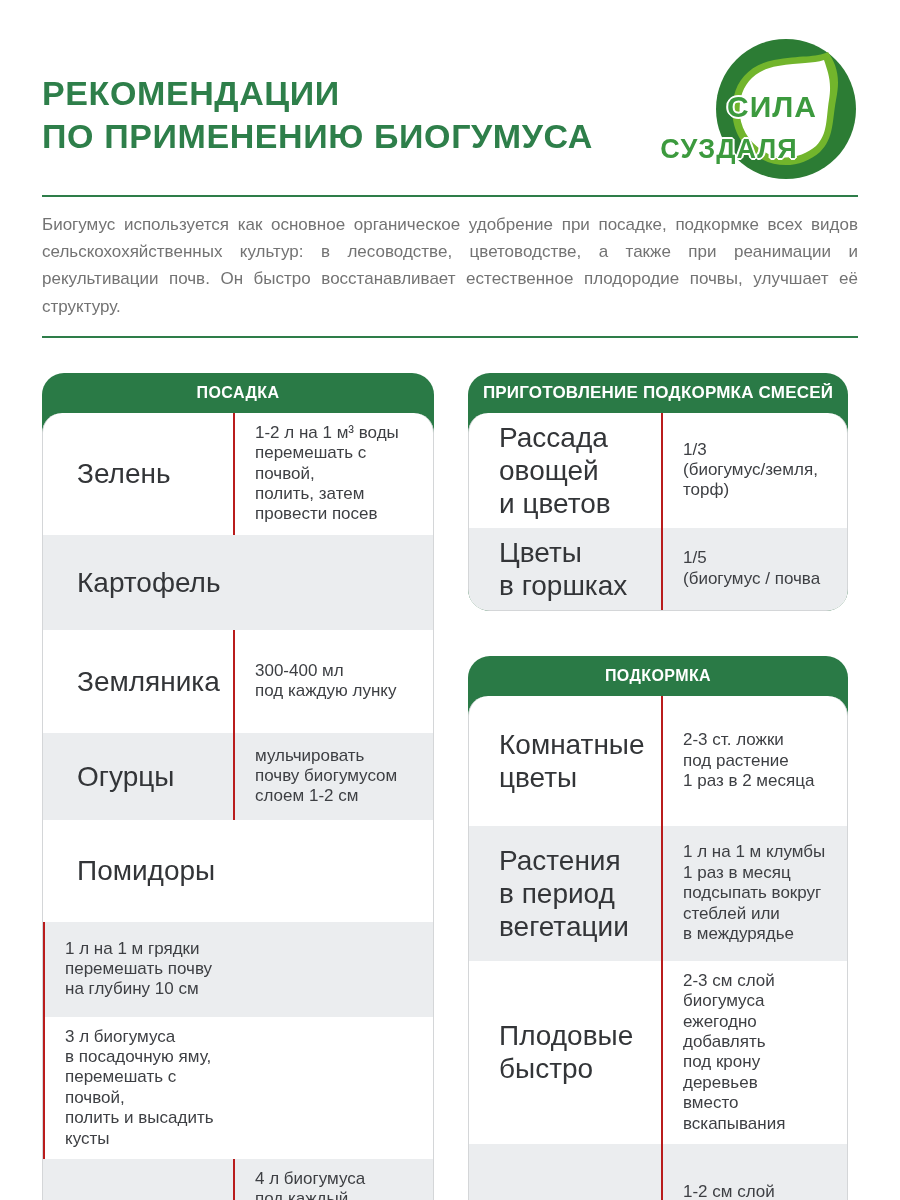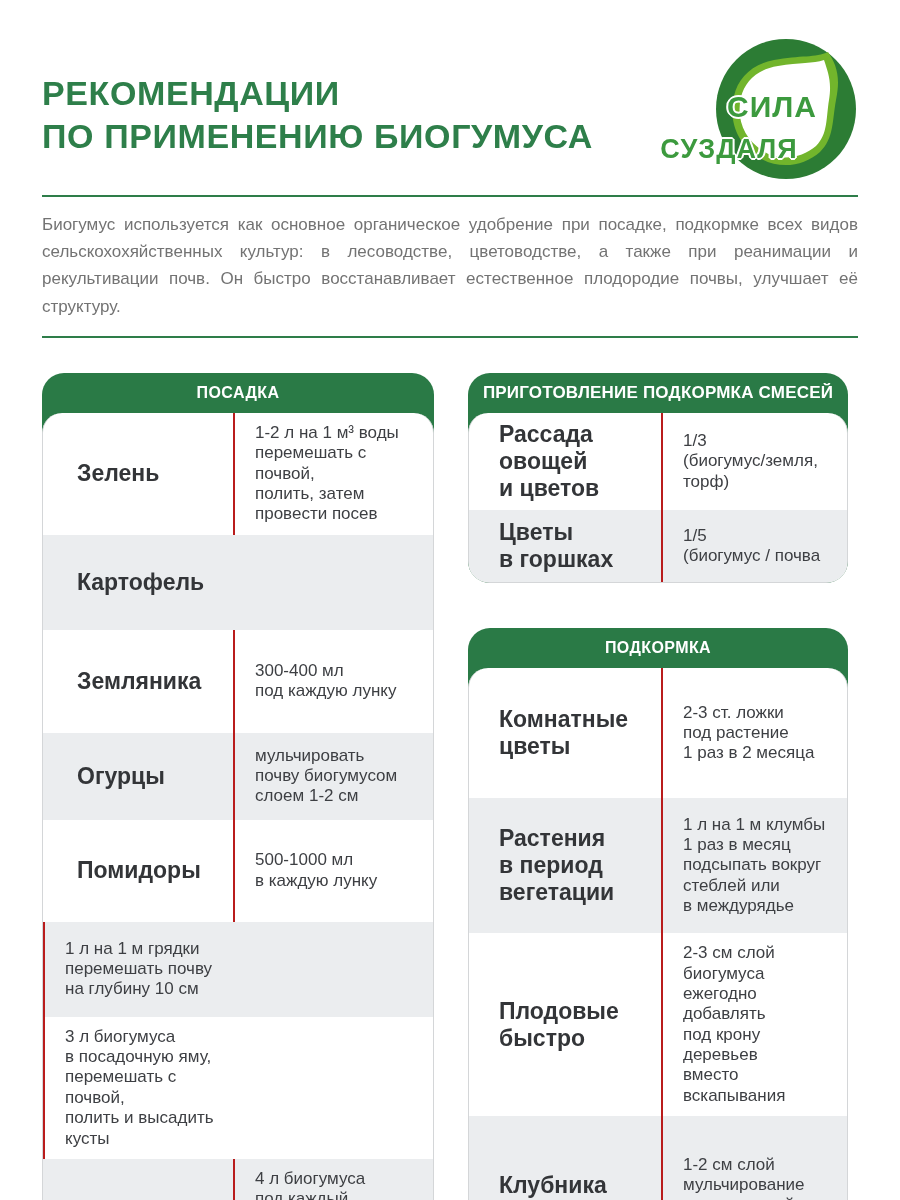--- a/index.html
+++ b/index.html
@@ -51,21 +51,21 @@
   .tbl-body{
     background:#ffffff;border-radius:20px;overflow:hidden;
     border:1px solid #d4d6d8;border-top:none;
   }
   .row{display:grid;}
   .col-left .row{grid-template-columns:190px 1fr;}
   .col-right .row{grid-template-columns:192px 1fr;}
   .row:nth-child(even){background:#ebedef;}
   .cell-name{
     display:flex;align-items:center;padding:8px 8px 8px 34px;
-    font-weight:bold;font-size:23px;line-height:1.18;color:#333538;
+    font-weight:normal;font-size:28px;line-height:1.18;color:#333538;
     white-space:pre-line;
   }
   .col-right .cell-name{padding-left:30px;}
   .cell-val{
     display:flex;align-items:center;padding:10px 10px 10px 20px;
     font-size:17px;line-height:1.2;color:#3d3f43;white-space:pre-line;
     border-left:2px solid #b91c1c;
   }
   .smesi-gap{height:45px;}
 </style>
@@ -120,22 +120,20 @@
 под каждую лунку</div>
           </div>
           <div class="row" style="min-height:87px">
             <div class="cell-name">Огурцы</div>
             <div class="cell-val">мульчировать
 почву биогумусом
 слоем 1-2 см</div>
           </div>
           <div class="row" style="min-height:102px">
             <div class="cell-name">Помидоры</div>
-            <div class="cell-val">500-1000 мл
-в каждую лунку</div>
           </div>
           <div class="row" style="min-height:95px">
             <div class="cell-val">1 л на 1 м грядки
 перемешать почву
 на глубину 10 см</div>
           </div>
           <div class="row" style="min-height:100px">
             <div class="cell-val">3 л биогумуса
 в посадочную яму,
 перемешать с почвой,

